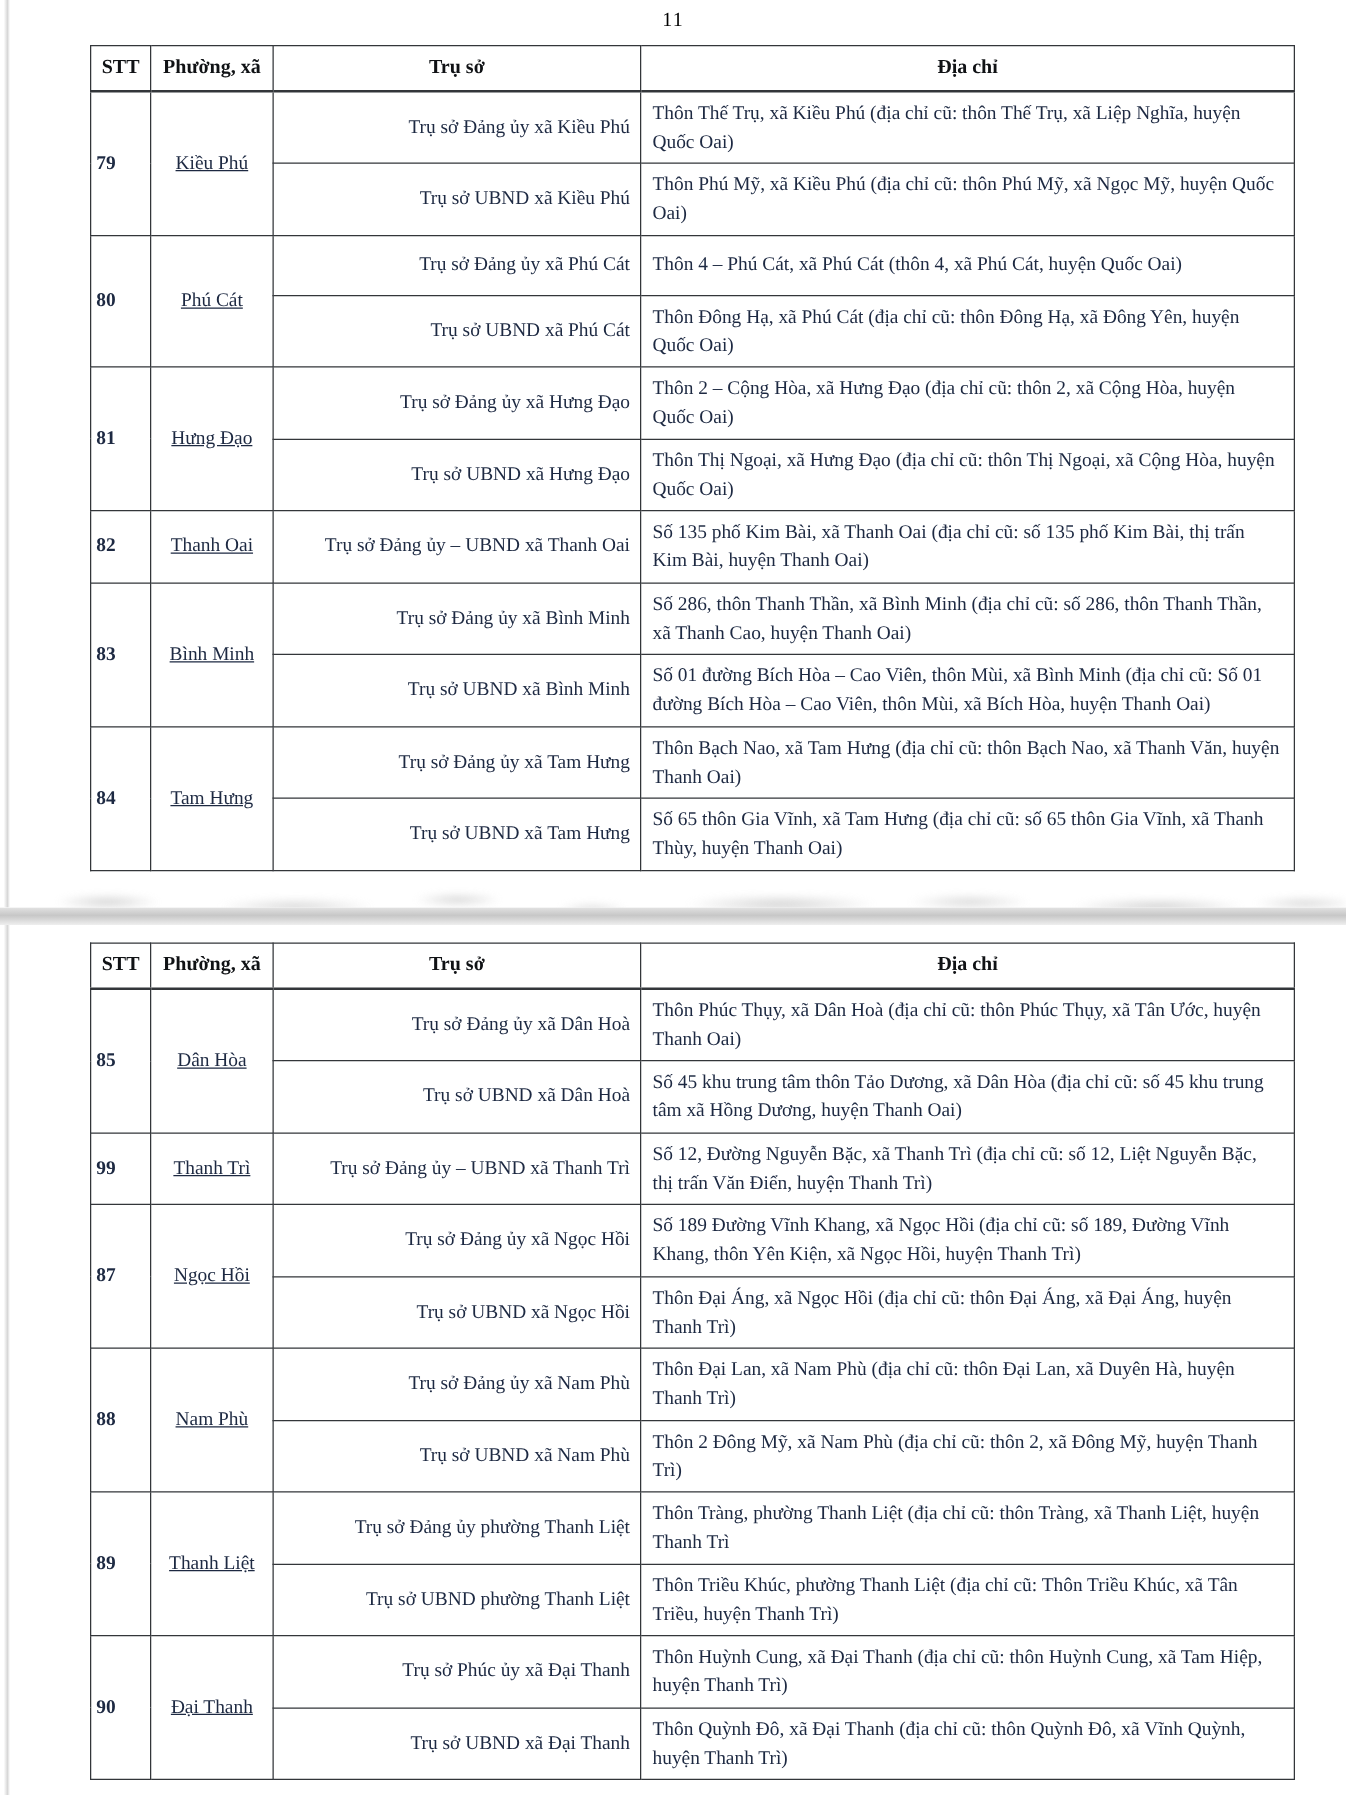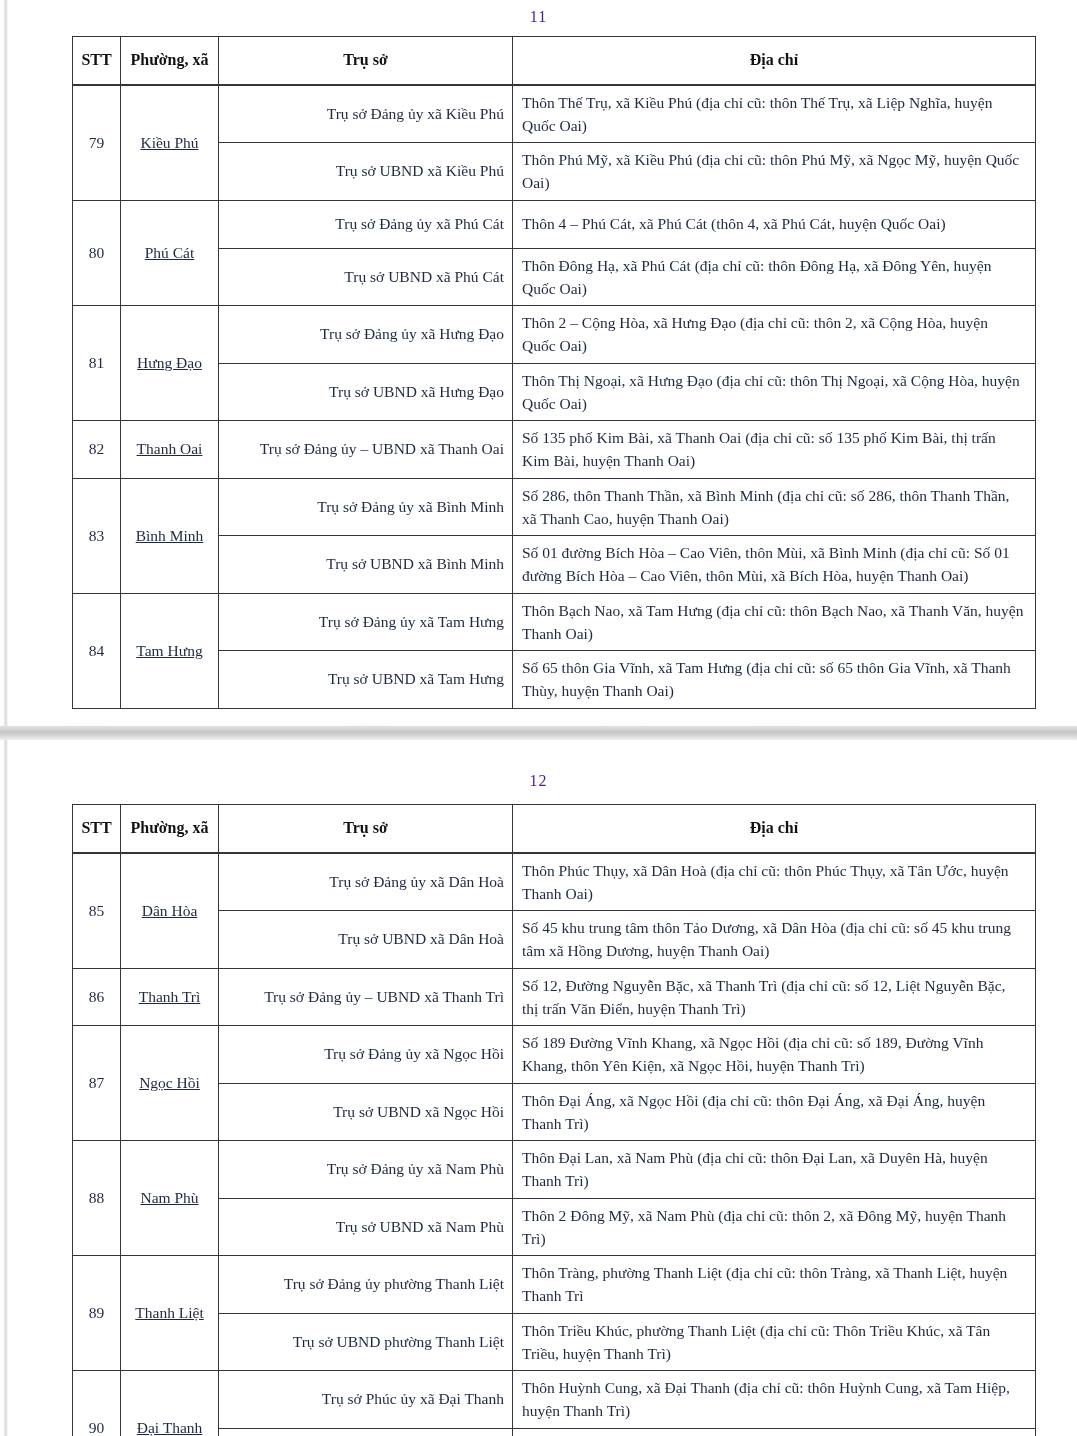--- a/index.html
+++ b/index.html
@@ -24,21 +24,21 @@
   }
   .left-edge{
     position:absolute;
     left:3px;top:0;bottom:0;
     width:5px;
     background:linear-gradient(to right,#ffffff,#d7d7d7 60%,#ffffff);
   }
   .page-number{
     text-align:center;
     font-size:16px;
-    color:#4c1d95;
+    color:#000000;
     letter-spacing:1px;
   }
   .page-11 .page-number{padding-top:8px;}
   .page-12 .page-number{padding-top:32px;}
   table.offices{
     border-collapse:collapse;
     table-layout:fixed;
     width:963px;
     margin:10px 0 0 72px;
     color:#1d2942;
@@ -52,28 +52,29 @@
   table.offices td{
     border:1.6px solid #33363a;
     font-size:15.5px;
     vertical-align:middle;
     box-sizing:border-box;
   }
   table.offices th{
     font-weight:bold;
     color:#101215;
     text-align:center;
-    height:48px;
+    height:36px;
     padding:2px 4px;
     font-size:16px;
     border-bottom-width:2px;
   }
   td.c-stt{
-    text-align:center;
+    text-align:left;
     padding:2px 4px;
+    font-weight:bold;
   }
   td.c-ward{
     text-align:center;
     padding:2px 6px;
     text-decoration:underline;
   }
   td.c-office{
     padding:6px 8px 6px 13px;
     height:48px;
     text-align:right;
@@ -179,21 +180,20 @@
         </tr>
       </tbody>
   </table>
   <div class="smudge"></div>
 </div>
 
 <div class="page-gap"></div>
 
 <div class="page page-12">
   <div class="left-edge"></div>
-  <div class="page-number">12</div>
   <table class="offices">
     <colgroup>
         <col class="w-stt">
         <col class="w-ward">
         <col class="w-office">
         <col class="w-address">
       </colgroup>
     <thead>
       <tr>
         <th>STT</th>
@@ -207,21 +207,21 @@
           <td class="c-stt" rowspan="2">85</td>
           <td class="c-ward" rowspan="2">Dân Hòa</td>
           <td class="c-office">Trụ sở Đảng ủy xã Dân Hoà</td>
           <td class="c-address">Thôn Phúc Thụy, xã Dân Hoà (địa chỉ cũ: thôn Phúc Thụy, xã Tân Ước, huyện Thanh Oai)</td>
         </tr>
         <tr>
           <td class="c-office">Trụ sở UBND xã Dân Hoà</td>
           <td class="c-address">Số 45 khu trung tâm thôn Tảo Dương, xã Dân Hòa (địa chỉ cũ: số 45 khu trung tâm xã Hồng Dương, huyện Thanh Oai)</td>
         </tr>
         <tr>
-          <td class="c-stt">86</td>
+          <td class="c-stt">99</td>
           <td class="c-ward">Thanh Trì</td>
           <td class="c-office">Trụ sở Đảng ủy – UBND xã Thanh Trì</td>
           <td class="c-address">Số 12, Đường Nguyễn Bặc, xã Thanh Trì (địa chỉ cũ: số 12, Liệt Nguyễn Bặc, thị trấn Văn Điển, huyện Thanh Trì)</td>
         </tr>
         <tr>
           <td class="c-stt" rowspan="2">87</td>
           <td class="c-ward" rowspan="2">Ngọc Hồi</td>
           <td class="c-office">Trụ sở Đảng ủy xã Ngọc Hồi</td>
           <td class="c-address">Số 189 Đường Vĩnh Khang, xã Ngọc Hồi (địa chỉ cũ: số 189, Đường Vĩnh Khang, thôn Yên Kiện, xã Ngọc Hồi, huyện Thanh Trì)</td>
         </tr>

